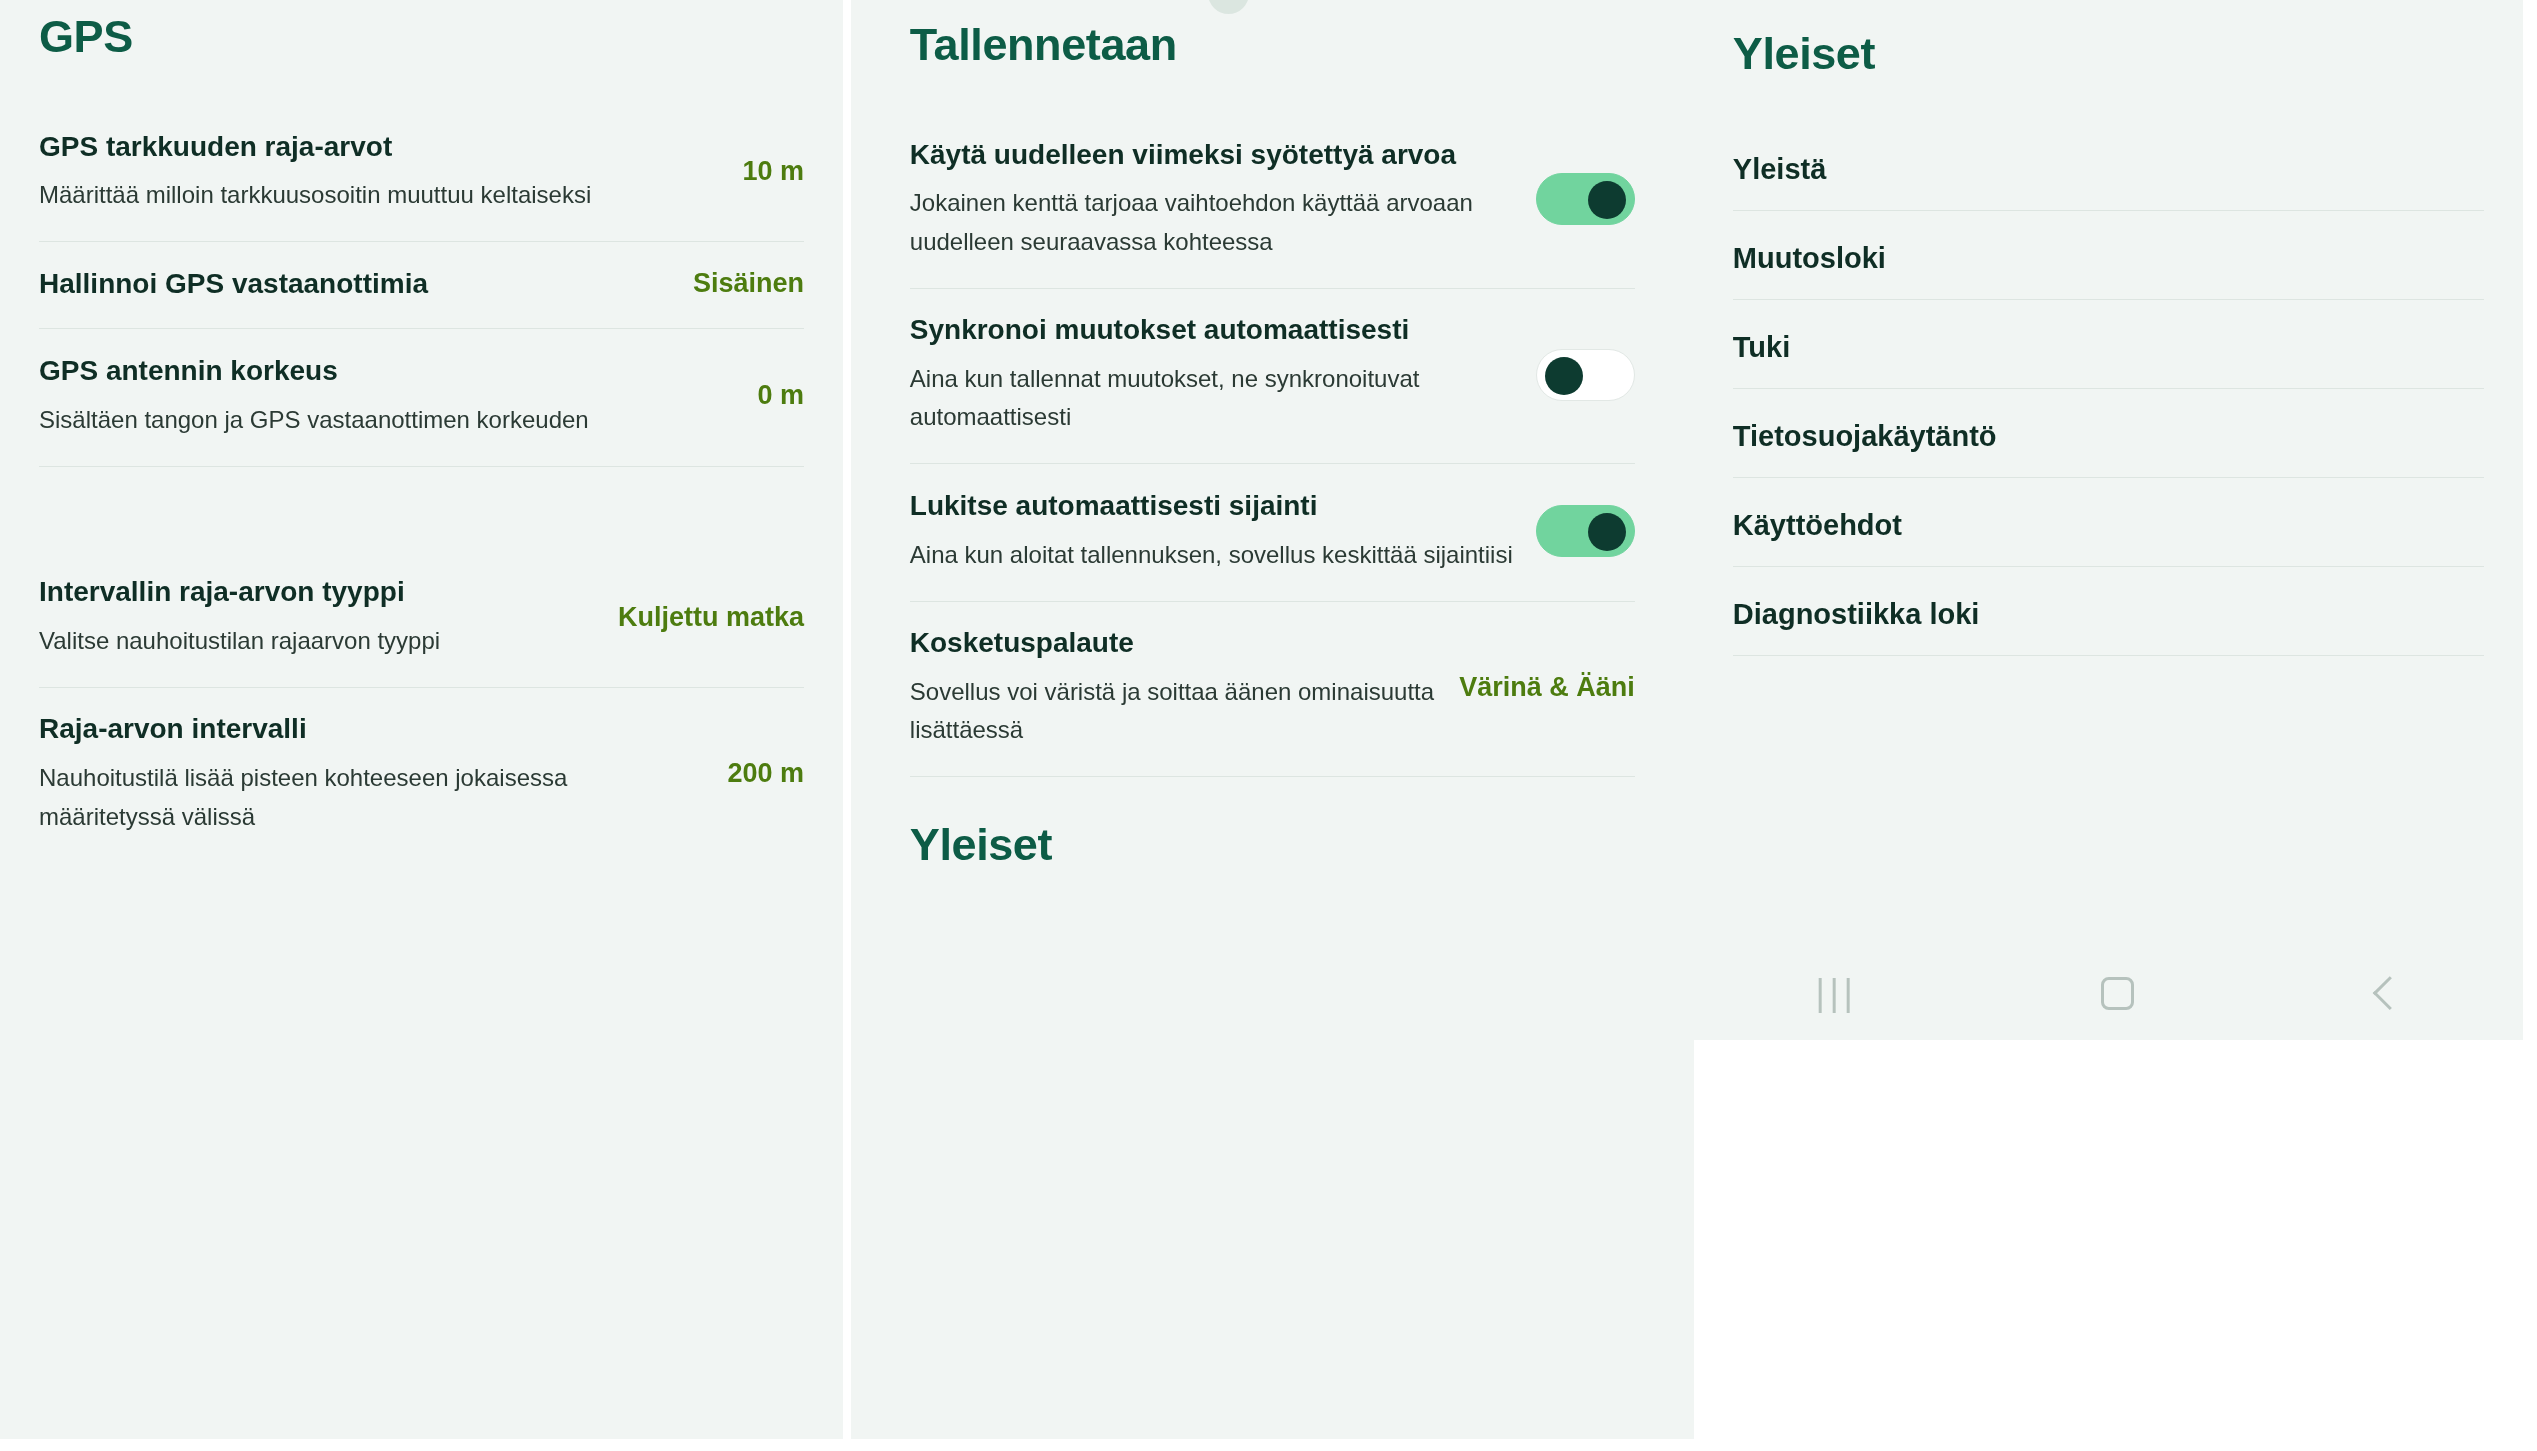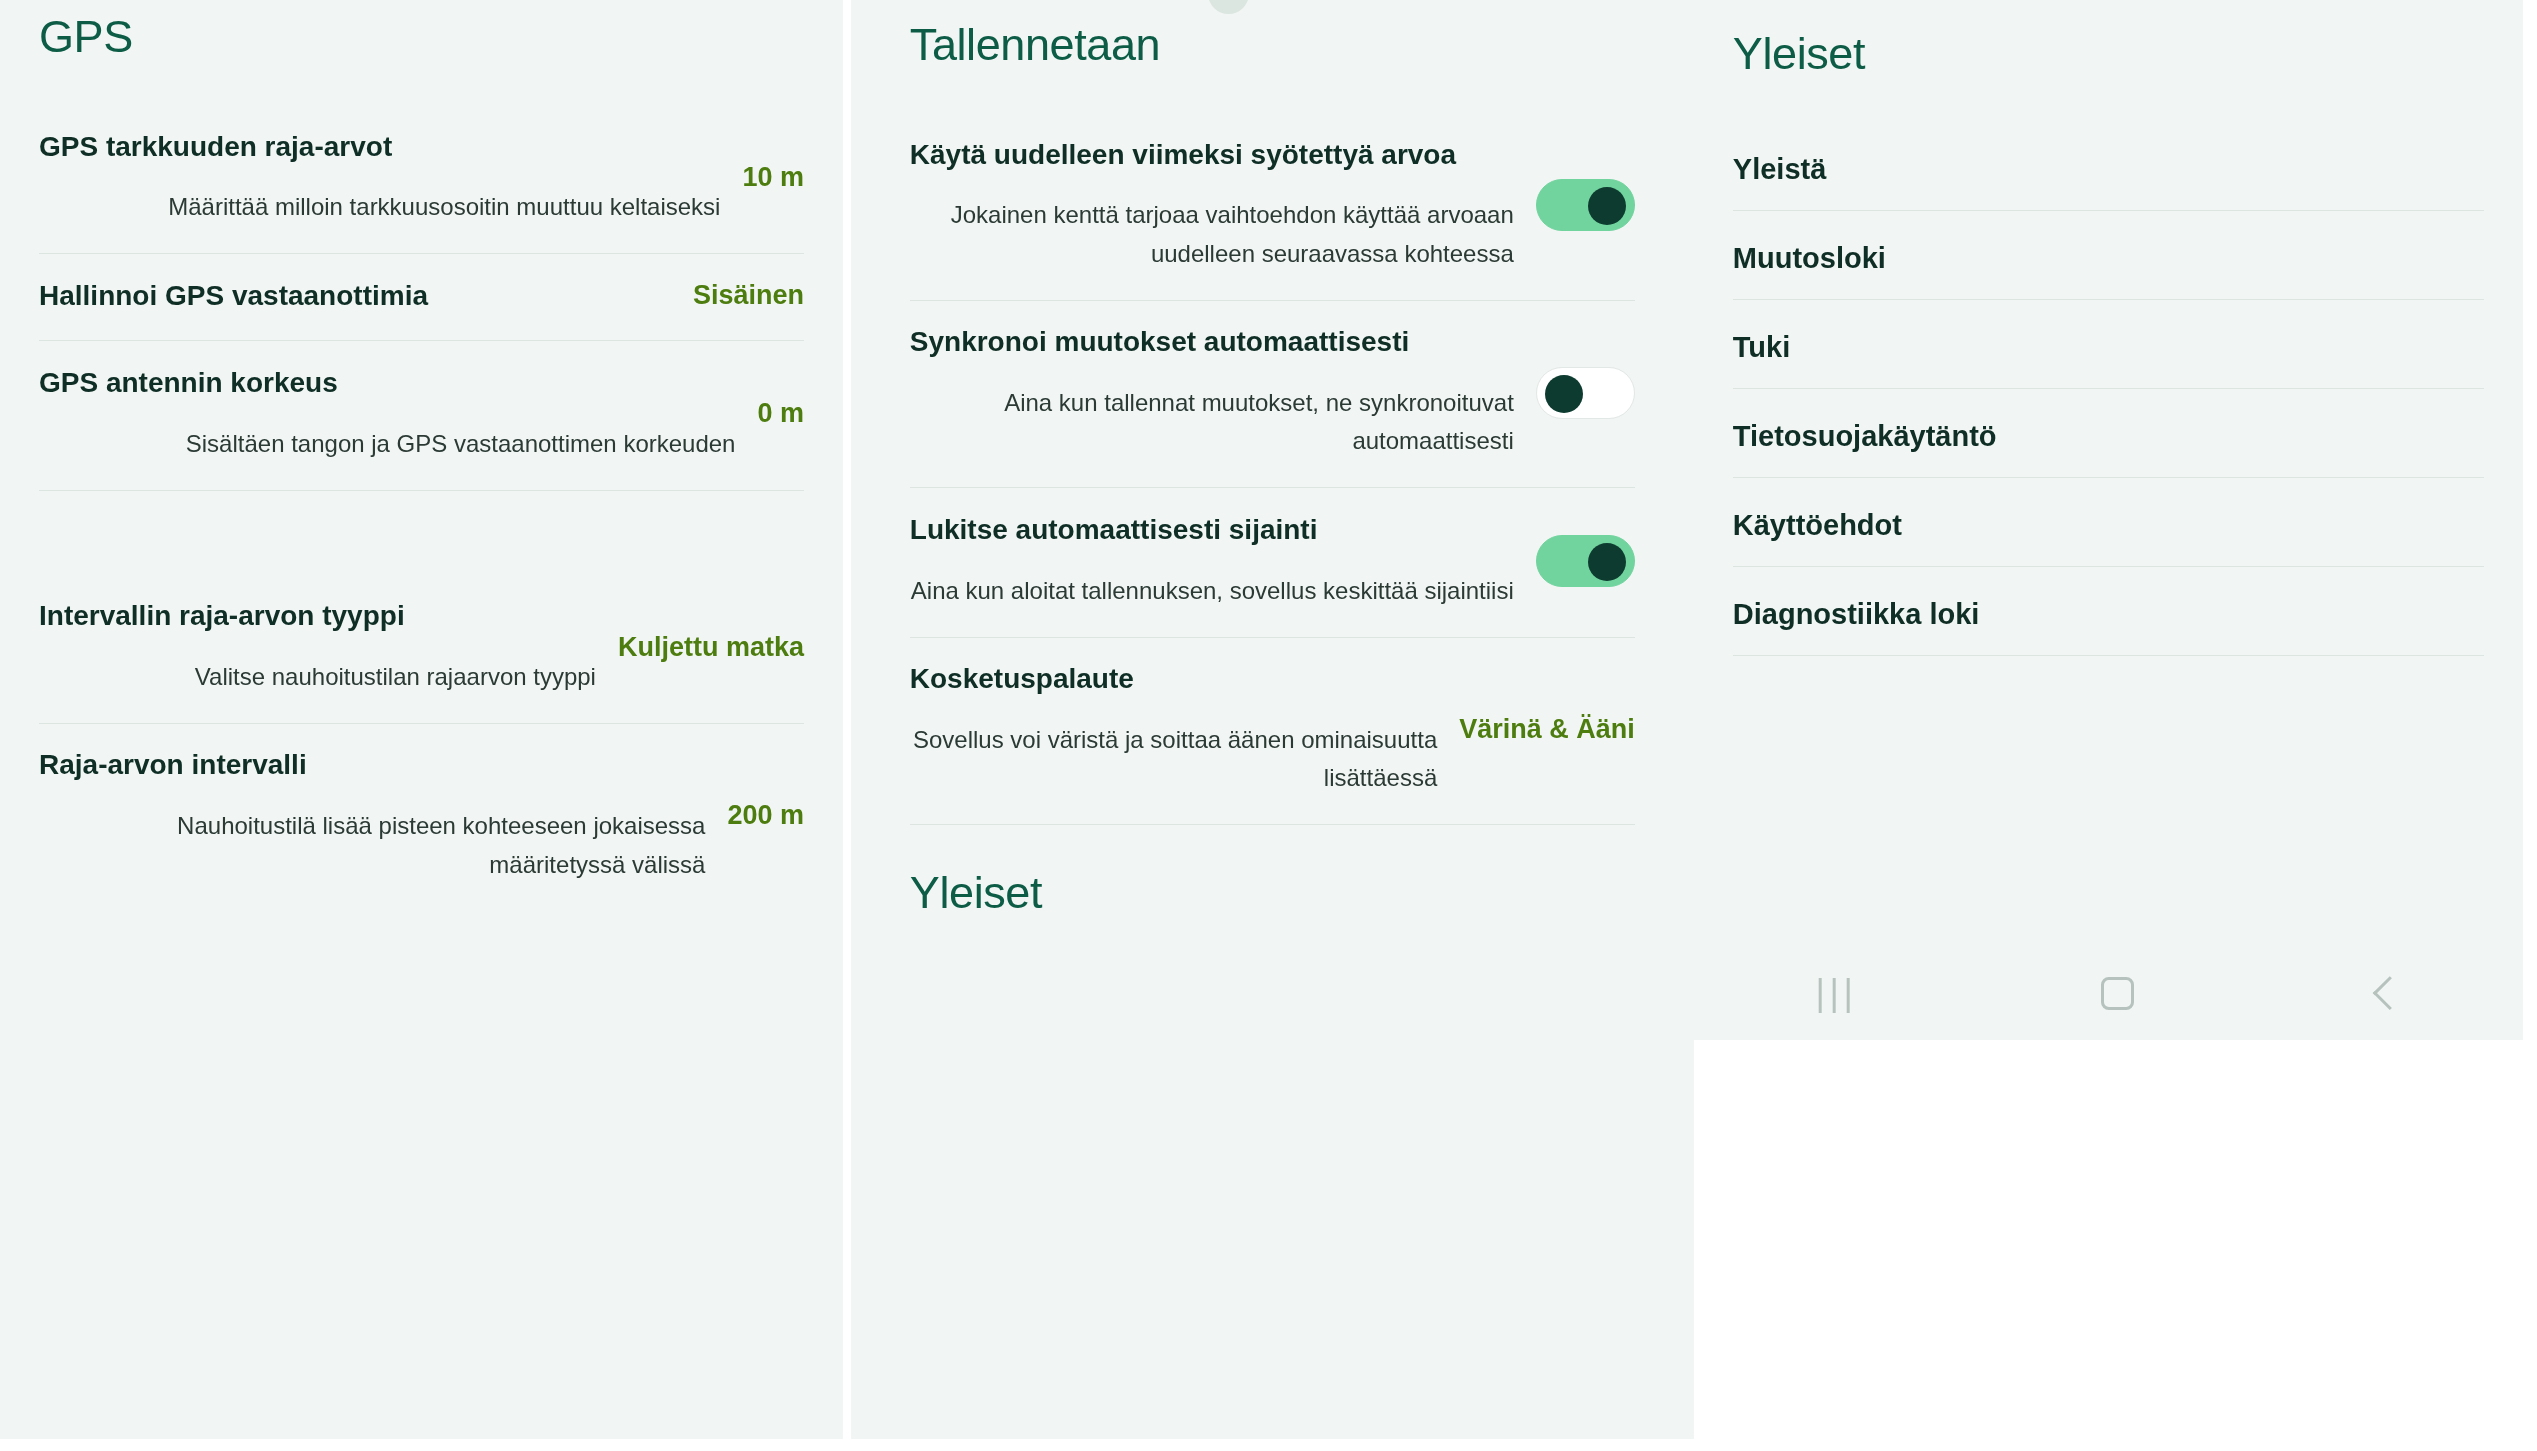--- a/index.html
+++ b/index.html
@@ -27,21 +27,21 @@
   }
   .panel-1 { width: 843px; padding: 0 39px; }
   .panel-gap { width: 7.8px; background: #ffffff; height: 1439px; }
   .panel-2 { width: 843px; padding: 0 59px; }
   .panel-3 { width: 829px; padding: 0 39px; height: 1040px; }
   .panel-spacer { flex: 1 1 auto; background: #ffffff; height: 1439px; }
 
   .section-title {
     color: #0d5c46;
     font-size: 45px;
-    font-weight: normal;
+    font-weight: bold;
     letter-spacing: -0.4px;
   }
 
   .row {
     display: flex;
     align-items: center;
     justify-content: space-between;
     gap: 22px;
     padding: 23.5px 0 26.6px 0;
     border-bottom: 1.6px solid #dde5e1;
@@ -51,23 +51,22 @@
   .row-title {
     color: #0f2e25;
     font-size: 28px;
     font-weight: bold;
     line-height: 1.28;
   }
   .row-sub {
     color: #2b3a34;
     font-size: 24px;
     line-height: 1.6;
-    margin-top: 24px;
+    margin-top: 12px;
     font-weight: normal;
-    text-align: right;
   }
   .row-value {
     color: #4d7c0f;
     font-size: 27px;
     font-weight: bold;
     white-space: nowrap;
     flex: 0 0 auto;
     text-align: right;
   }
 

